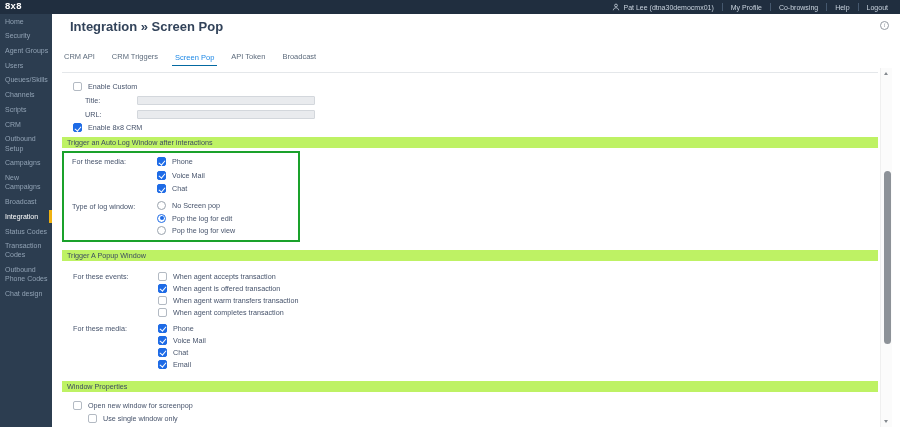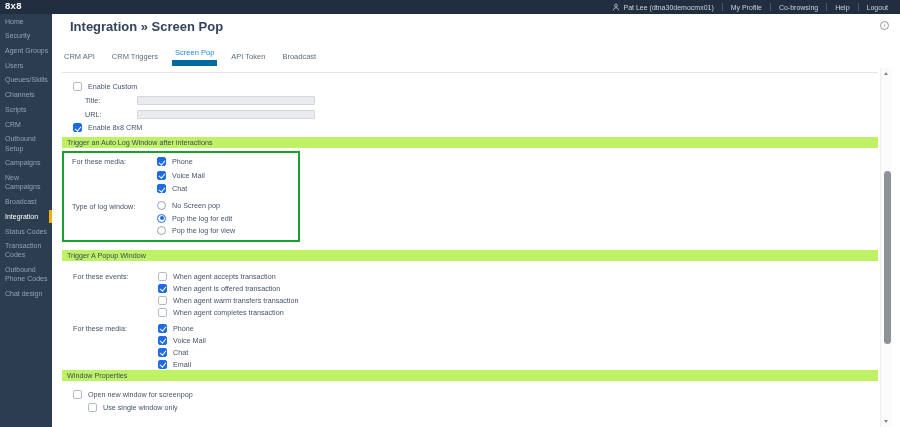--- a/index.html
+++ b/index.html
@@ -29,21 +29,21 @@
   .main { position:absolute; left:52px; top:14px; right:0; bottom:0; background:#fff;padding-left:20px; }
   .page-title { position:absolute; left:18px; top:5px; font-size:13px; font-weight:bold;
                 color:#32435a; }
   .info-icon { position:absolute; right:11px; top:7px; width:9px; height:9px; border-radius:50%;
                border:1px solid #949aa2; color:#949aa2; font-size:6px; line-height:7px;
                text-align:center; cursor:pointer; font-family:"Liberation Serif", serif; }
   .info-icon::after { content:"i"; font-style:italic; }
 
   .tabbar { position:absolute; left:9px; top:36px; display:flex; align-items:flex-end; height:16px; }
   .tab { font-size:7.5px; color:#5d6b7c; padding:0 3px 5px 3px; margin-right:11px; cursor:pointer; }
-  .tab.active { color:#1e88e5; border-bottom:6px solid #0369a1; padding-bottom:3px; }
+  .tab.active { color:#1e88e5; border-bottom:1px solid #0369a1; padding-bottom:3px; }
 
   
   .panel { position:absolute; left:10px; right:22px; top:58px; bottom:0;
            border-top:1px solid #e4e7ea; padding-top:7px; overflow:hidden; }
 
   .crow { display:flex; align-items:center; height:13px; margin-left:11px; }
   .crow.indent { margin-left:26px; }
   .irow { display:flex; align-items:center; height:14px; }
   .ilabel { margin-left:23px; width:52px; font-size:7.2px; color:#46536b; }
   .ifield { width:178px; height:9px; background:#e9ebee; border:1px solid #d3d7dc;
@@ -58,21 +58,21 @@
   .radio { position:relative; flex:none; width:9px; height:9px; border:1px solid #9aa3ad;
            border-radius:50%; background:#fff; margin-right:6px; cursor:pointer; }
   .radio.selected { border-color:#1e6be6; }
   .radio.selected::after { content:""; position:absolute; left:1.6px; top:1.6px; width:4px;
            height:4px; border-radius:50%; background:#1e6be6; }
 
   .section-bar { height:11px; background:#bef264; font-size:7.2px; color:#3c4a60;
                  line-height:11px; padding-left:5px; }
   .bar1 { margin-top:3px; }
   .bar2 { margin-top:8px; }
-  .bar3 { }
+  .bar3 { margin-top:11px; }
 
   .green-box { margin-top:3px; width:238px; border:2.5px solid #1aa12b;
                padding:2px 0 3px 8px; }
   .group { display:flex; margin-left:11px; }
   .green-box .group { margin-left:0; }
   .group.gm1 { margin-top:0; }
   .group.gm2 { margin-top:4px; }
   .group.gm3 { margin-top:9px; }
   .group.gm4 { margin-top:4px; }
   .group-label { width:85px; flex:none; font-size:7.2px; color:#46536b; padding-top:2px; }

